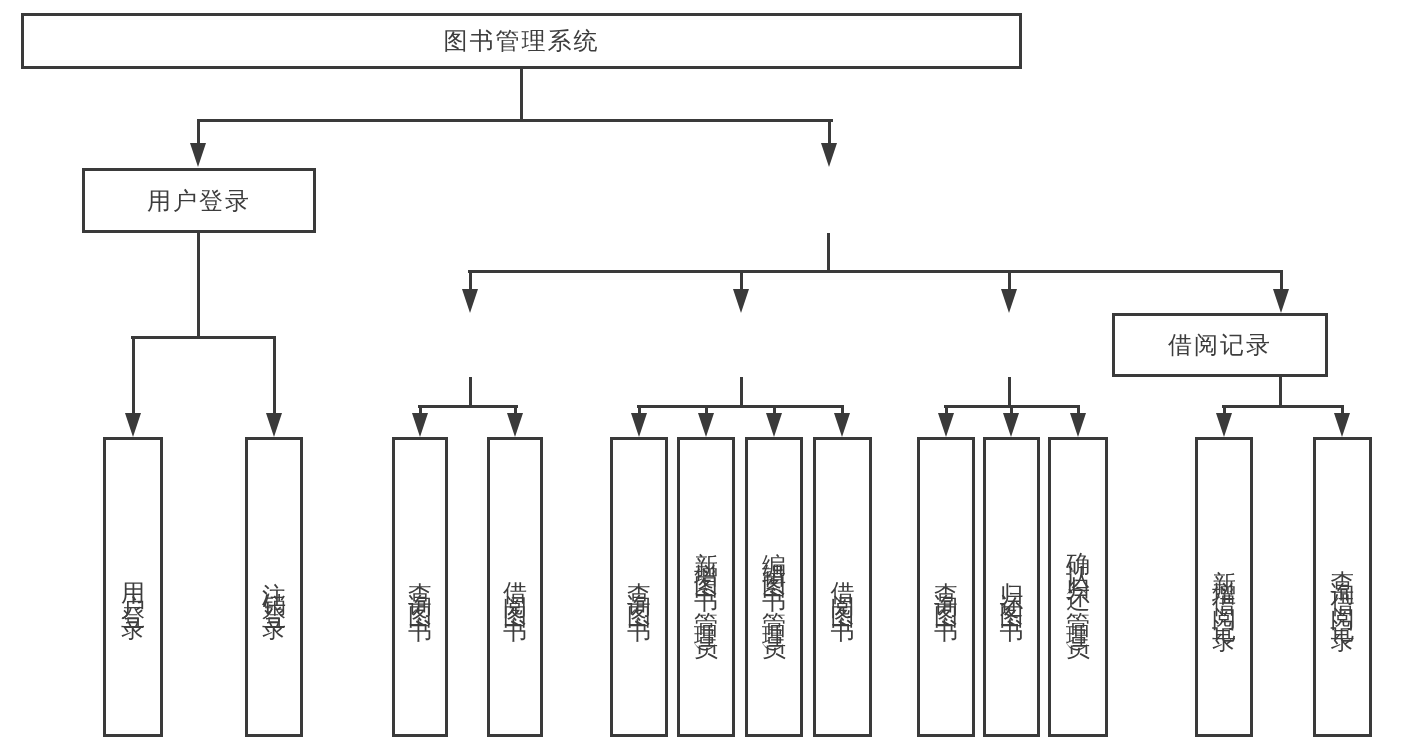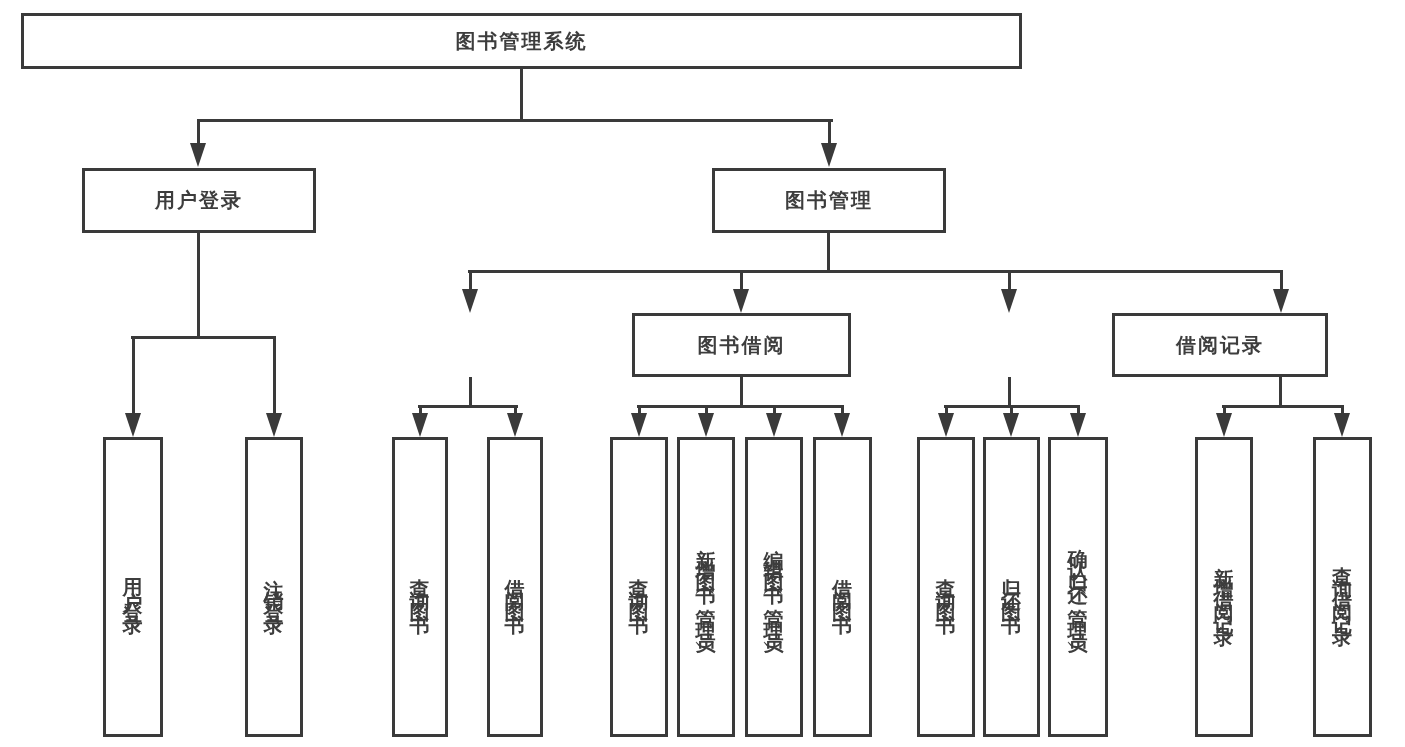--- a/index.html
+++ b/index.html
@@ -18,24 +18,23 @@
   }
   .box{
     position:absolute;
     box-sizing:border-box;
     border:3px solid var(--line);
     background:#fff;
     display:flex;
     align-items:center;
     justify-content:center;
     color:var(--text);
-    font-size:20px;
+    font-size:24px;
     letter-spacing:2px;
     white-space:nowrap;
-    font-weight:bold;
   }
   .vbox{
     writing-mode:vertical-rl;
     text-orientation:mixed;
     letter-spacing:12px;
     white-space:normal;
     line-height:1;
   }
   .hline,.vstem{
     position:absolute;
@@ -66,41 +65,39 @@
   <div class="box" style="left:21px;top:13px;width:1001px;height:56px;">图书管理系统</div>
 
   <div class="vstem" style="left:520px;top:69px;width:3px;height:53px;"></div>
   <div class="hline" style="left:197px;top:119px;width:636px;height:3px;"></div>
   <div class="vstem" style="left:197px;top:119px;width:3px;height:27px;"></div>
   <div class="arrow" style="left:190px;top:143px;"></div>
   <div class="vstem" style="left:828px;top:119px;width:3px;height:27px;"></div>
   <div class="arrow" style="left:821px;top:143px;"></div>
 
   <div class="box" style="left:82px;top:168px;width:234px;height:65px;">用户登录</div>
-  <div class="box" style="left:712px;top:168px;width:234px;height:65px;">图书管理</div>
 
   <div class="vstem" style="left:197px;top:233px;width:3px;height:105px;"></div>
   <div class="hline" style="left:131px;top:336px;width:145px;height:3px;"></div>
   <div class="vstem" style="left:132px;top:336px;width:3px;height:79px;"></div>
   <div class="arrow" style="left:125px;top:413px;"></div>
   <div class="vstem" style="left:273px;top:336px;width:3px;height:79px;"></div>
   <div class="arrow" style="left:266px;top:413px;"></div>
 
   <div class="vstem" style="left:827px;top:233px;width:3px;height:40px;"></div>
   <div class="hline" style="left:468px;top:270px;width:815px;height:3px;"></div>
   <div class="vstem" style="left:469px;top:270px;width:3px;height:22px;"></div>
   <div class="arrow" style="left:462px;top:289px;"></div>
   <div class="vstem" style="left:740px;top:270px;width:3px;height:22px;"></div>
   <div class="arrow" style="left:733px;top:289px;"></div>
   <div class="vstem" style="left:1008px;top:270px;width:3px;height:22px;"></div>
   <div class="arrow" style="left:1001px;top:289px;"></div>
   <div class="vstem" style="left:1280px;top:270px;width:3px;height:22px;"></div>
   <div class="arrow" style="left:1273px;top:289px;"></div>
 
-  <div class="box" style="left:632px;top:313px;width:219px;height:64px;">图书借阅</div>
   <div class="box" style="left:1112px;top:313px;width:216px;height:64px;">借阅记录</div>
 
   <div class="vstem" style="left:469px;top:377px;width:3px;height:30px;"></div>
   <div class="hline" style="left:418px;top:405px;width:100px;height:3px;"></div>
   <div class="vstem" style="left:419px;top:405px;width:3px;height:10px;"></div>
   <div class="arrow" style="left:412px;top:413px;"></div>
   <div class="vstem" style="left:514px;top:405px;width:3px;height:10px;"></div>
   <div class="arrow" style="left:507px;top:413px;"></div>
 
   <div class="vstem" style="left:740px;top:377px;width:3px;height:30px;"></div>

